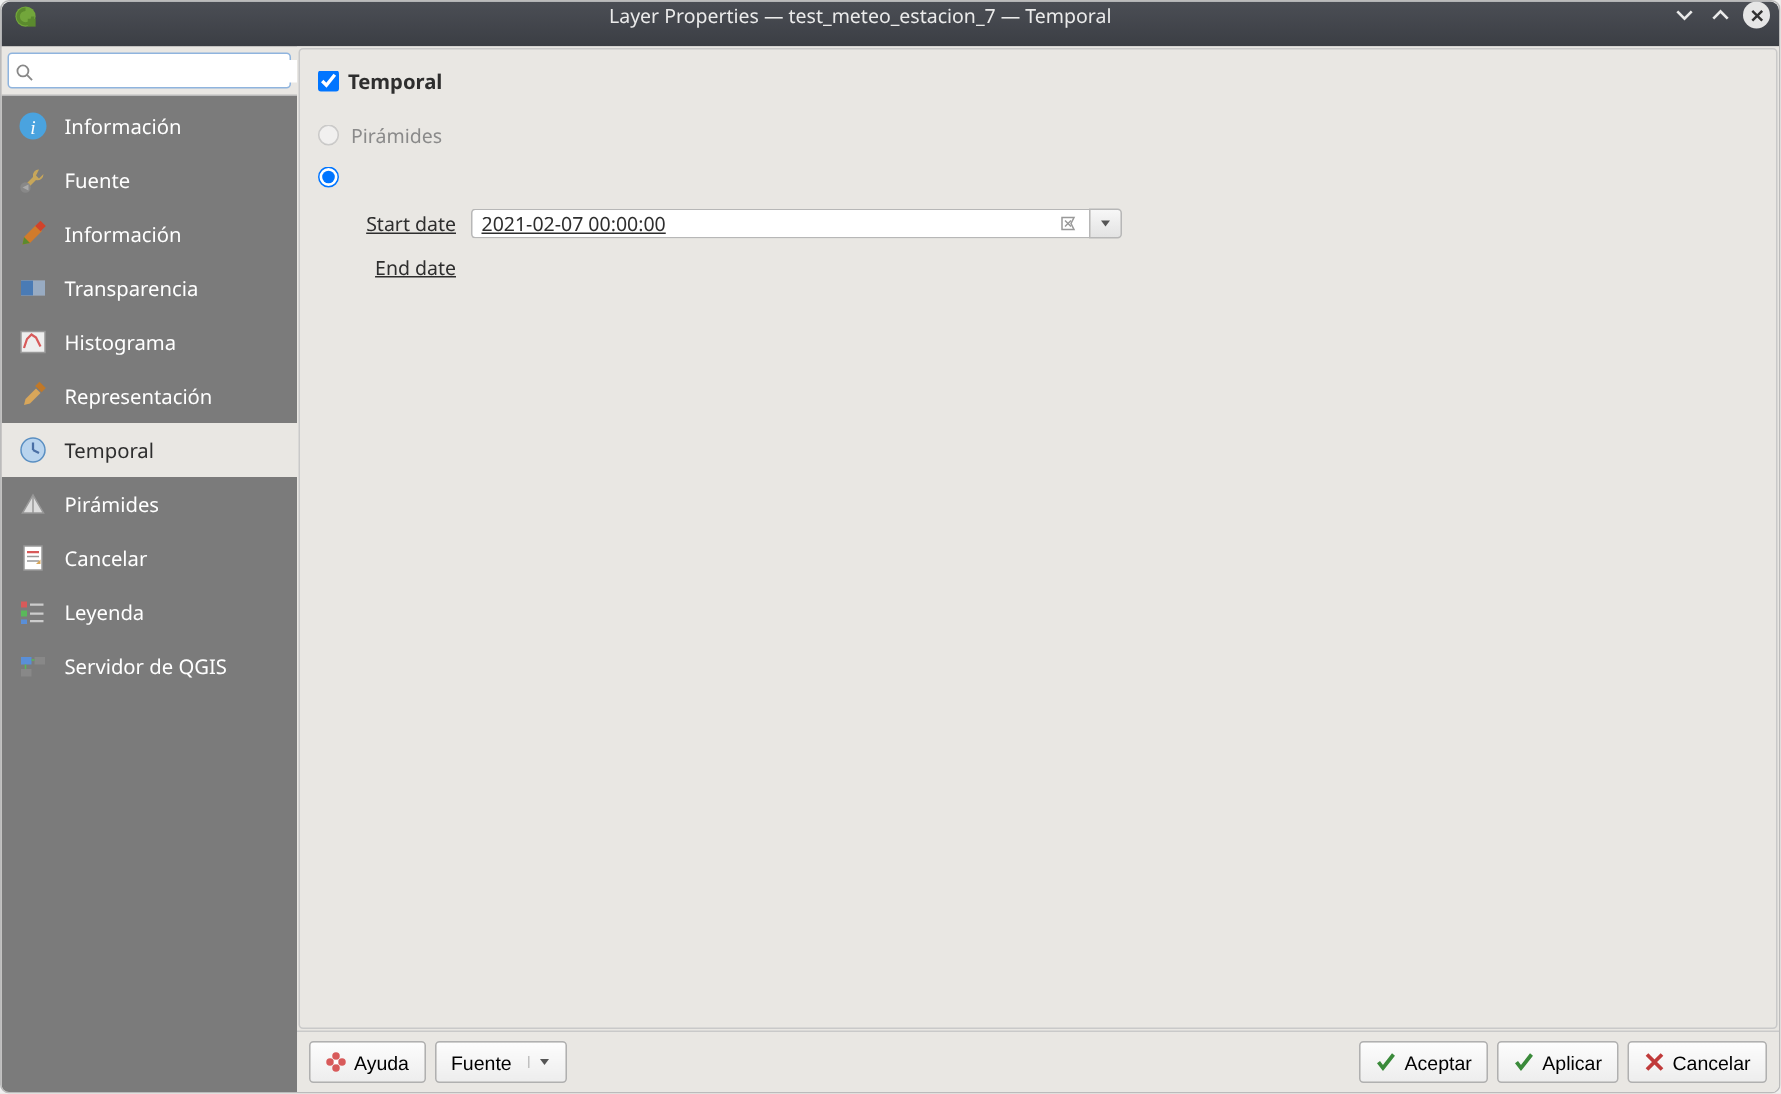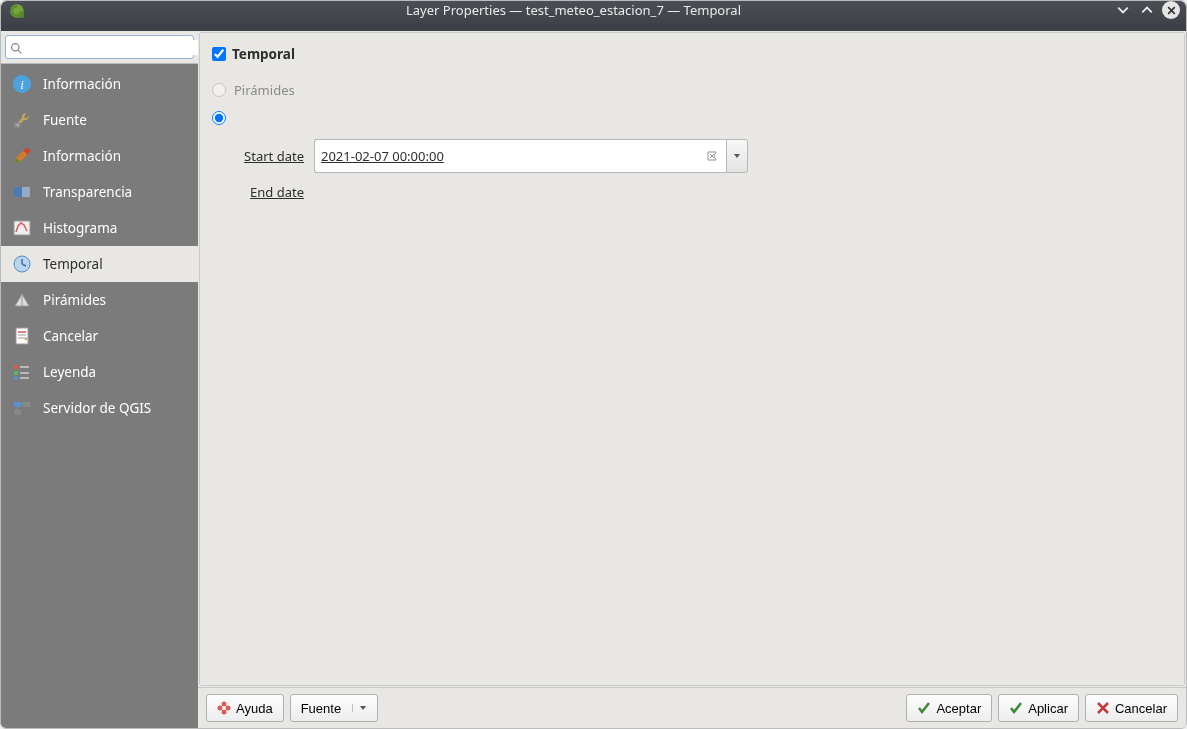--- a/index.html
+++ b/index.html
@@ -121,21 +121,21 @@
   display:grid;
   grid-template-columns: 88px 434px;
   gap:10px 6px;
   margin-top:8px;
   padding-left:8px;
   text-decoration:underline;
 }
 .date-label { text-align:right; align-self:center; padding-right:4px;}
 .date-field {
   display:flex; align-items:stretch;
-  height:34px;
+  height:20px;
 }
 .date-input {
   flex:1; display:flex; align-items:center;
   background:#fff; border:1px solid #b7b7b7;
   border-right:none;
   padding:0 6px;
   border-radius:3px 0 0 3px;
   justify-content:space-between;
   gap:6px;
 }
@@ -270,20 +270,29 @@
         </div>
         <div class="nav-item">
           <span class="icon-slot">
             <svg viewBox="0 0 20 20" width="20" height="20">
                 <rect x="2" y="3" width="16" height="14" fill="#eee" stroke="#999"></rect>
                 <polyline points="4,14 6,8 9,5 12,7 15,13" stroke="#d85a5a" stroke-width="1.5" fill="none"></polyline>
               </svg>
           </span>
           <span>Histograma</span>
         </div>
+        <div class="nav-item">
+          <span class="icon-slot">
+            <svg viewBox="0 0 20 20" width="20" height="20">
+                <path d="M5 12l7-7 3 3-7 7-4 1z" fill="#d8a65a"></path>
+                <rect x="12" y="2" width="6" height="4" fill="#c07828" transform="rotate(45 15 4)"></rect>
+              </svg>
+          </span>
+          <span>Representación</span>
+        </div>
         <div class="nav-item selected">
           <span class="icon-slot">
             <svg viewBox="0 0 20 20" width="20" height="20">
                 <circle cx="10" cy="10" r="8" fill="#b9d4ee" stroke="#5a8fc2" stroke-width="1"></circle>
                 <line x1="10" y1="10" x2="10" y2="5" stroke="#4a6fa5" stroke-width="1.5"></line>
                 <line x1="10" y1="10" x2="14" y2="12" stroke="#4a6fa5" stroke-width="1.5"></line>
               </svg>
           </span>
           <span>Temporal</span>
         </div>

